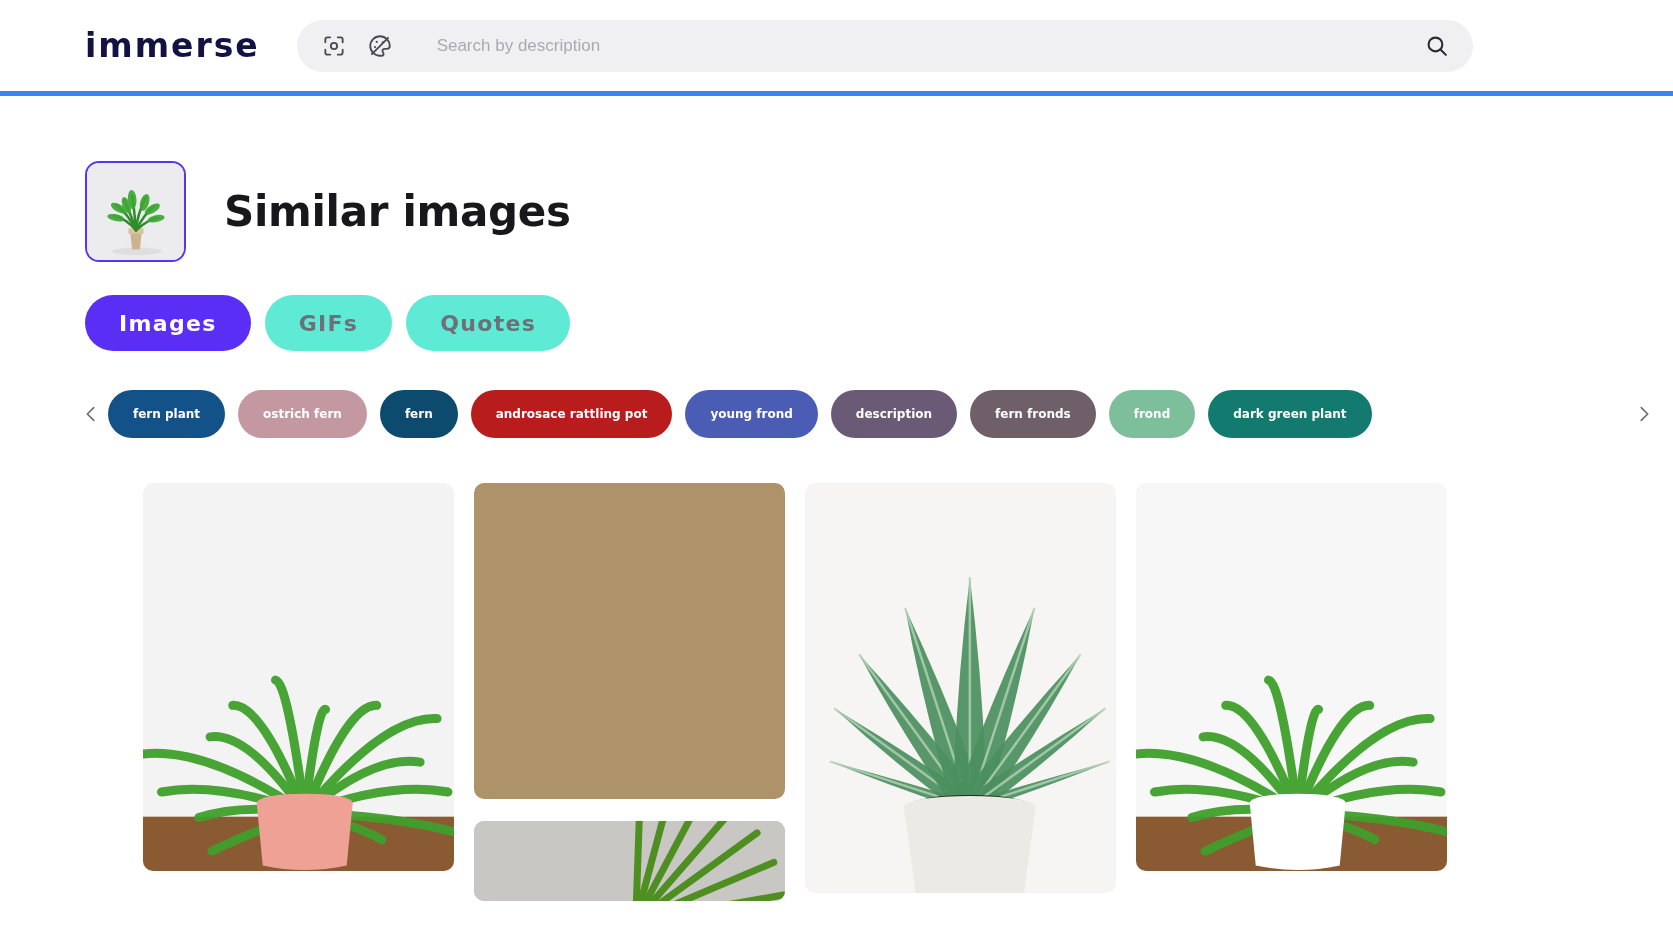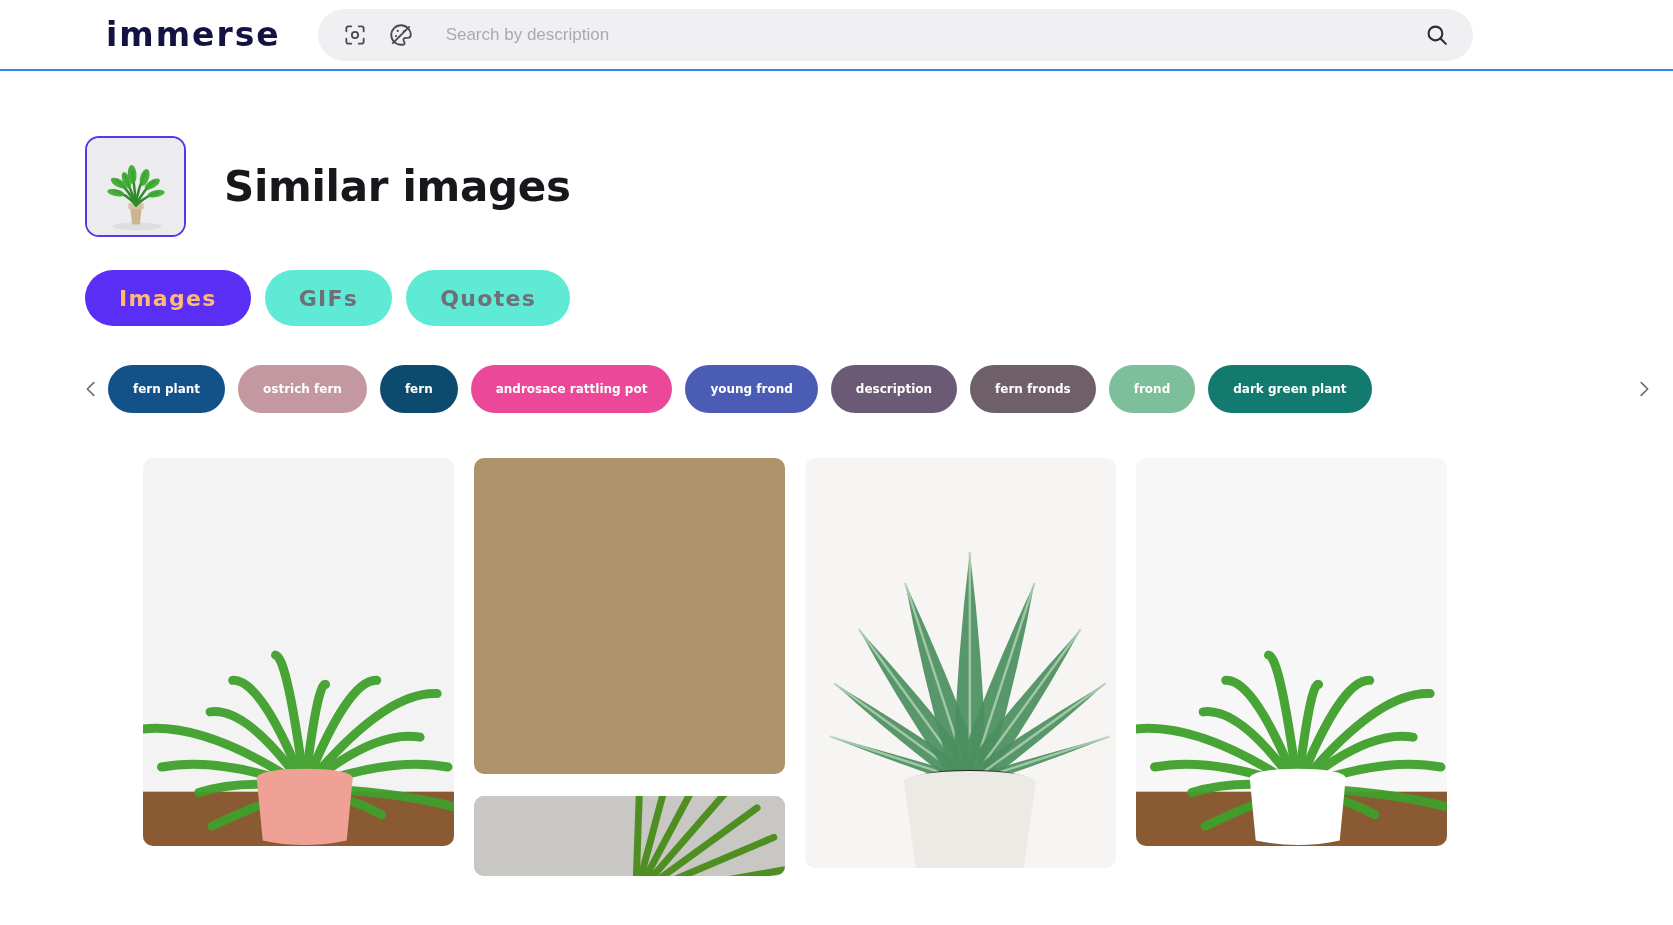--- a/index.html
+++ b/index.html
@@ -7,26 +7,25 @@
     margin: 0; padding: 0;
     width: 1673px; height: 925px;
     overflow: hidden;
     background: #ffffff;
     font-family: "Liberation Sans", sans-serif;
   }
 
   
   .header {
     position: relative;
-    height: 71px;
-    border-bottom: 2px solid #3b82f6;
+    height: 96px;
+    border-bottom: 5px solid #3b82f6;
     display: flex;
     align-items: center;
     background: #fff;
-    padding-left: 21px;
   }
   .logo {
     margin-left: 85px;
     font-size: 33px;
     font-weight: 800;
     letter-spacing: 0.06em;
     color: #121243;
     font-family: "DejaVu Sans", sans-serif;
     line-height: 1;
     user-select: none;
@@ -51,21 +50,21 @@
   }
   .sb-icon + .sb-icon { margin-left: 16px; }
   .search-input {
     flex: 1;
     border: none;
     outline: none;
     background: transparent;
     font-size: 17px;
     color: #3c3c46;
     font-family: "Liberation Sans", sans-serif;
-    margin-left: 28px;
+    margin-left: 40px;
   }
   .search-input::placeholder { color: #a9a9b4; }
   .search-submit {
     width: 30px; height: 30px;
     display: flex; align-items: center; justify-content: center;
     color: #2b2b33;
     cursor: pointer;
     flex: 0 0 auto;
   }
 
@@ -109,21 +108,21 @@
     padding: 0 34px;
     font-size: 22px;
     font-weight: 700;
     letter-spacing: 0.06em;
     cursor: pointer;
     font-family: "DejaVu Sans", sans-serif;
     background: #5eead4;
     color: #6f6f78;
     border: none;
   }
-  .tab.active { background: #5b2ef5; color: #fdba74; }
+  .tab.active { background: #5b2ef5; color: #ffffff; }
 
   
   .chip-row {
     display: flex;
     align-items: center;
     margin-top: 34px;
     padding-left: 78px;
     position: relative;
     height: 58px;
   }
@@ -258,21 +257,21 @@
   <span class="chev left">
     <svg viewBox="0 0 24 24" width="22" height="22" fill="none" stroke="currentColor" stroke-width="1.8" stroke-linecap="round" stroke-linejoin="round">
       <polyline points="15,5 8,12 15,19"></polyline>
     </svg>
   </span>
 
   <div class="chips" id="chips">
       <div class="chip" style="background: rgb(19, 82, 136);">fern plant</div>
       <div class="chip" style="background: rgb(195, 152, 161);">ostrich fern</div>
       <div class="chip" style="background: #0c4a6e;">fern</div>
-      <div class="chip" style="background: #ec4899;">androsace rattling pot</div>
+      <div class="chip" style="background: #b91c1c;">androsace rattling pot</div>
       <div class="chip" style="background: rgb(74, 92, 180);">young frond</div>
       <div class="chip" style="background: rgb(107, 90, 118);">description</div>
       <div class="chip" style="background: rgb(111, 95, 105);">fern fronds</div>
       <div class="chip" style="background: rgb(125, 190, 155);">frond</div>
       <div class="chip" style="background: rgb(18, 122, 110);">dark green plant</div>
     </div>
 
   <span class="chev right">
     <svg viewBox="0 0 24 24" width="22" height="22" fill="none" stroke="currentColor" stroke-width="1.8" stroke-linecap="round" stroke-linejoin="round">
       <polyline points="9,5 16,12 9,19"></polyline>

